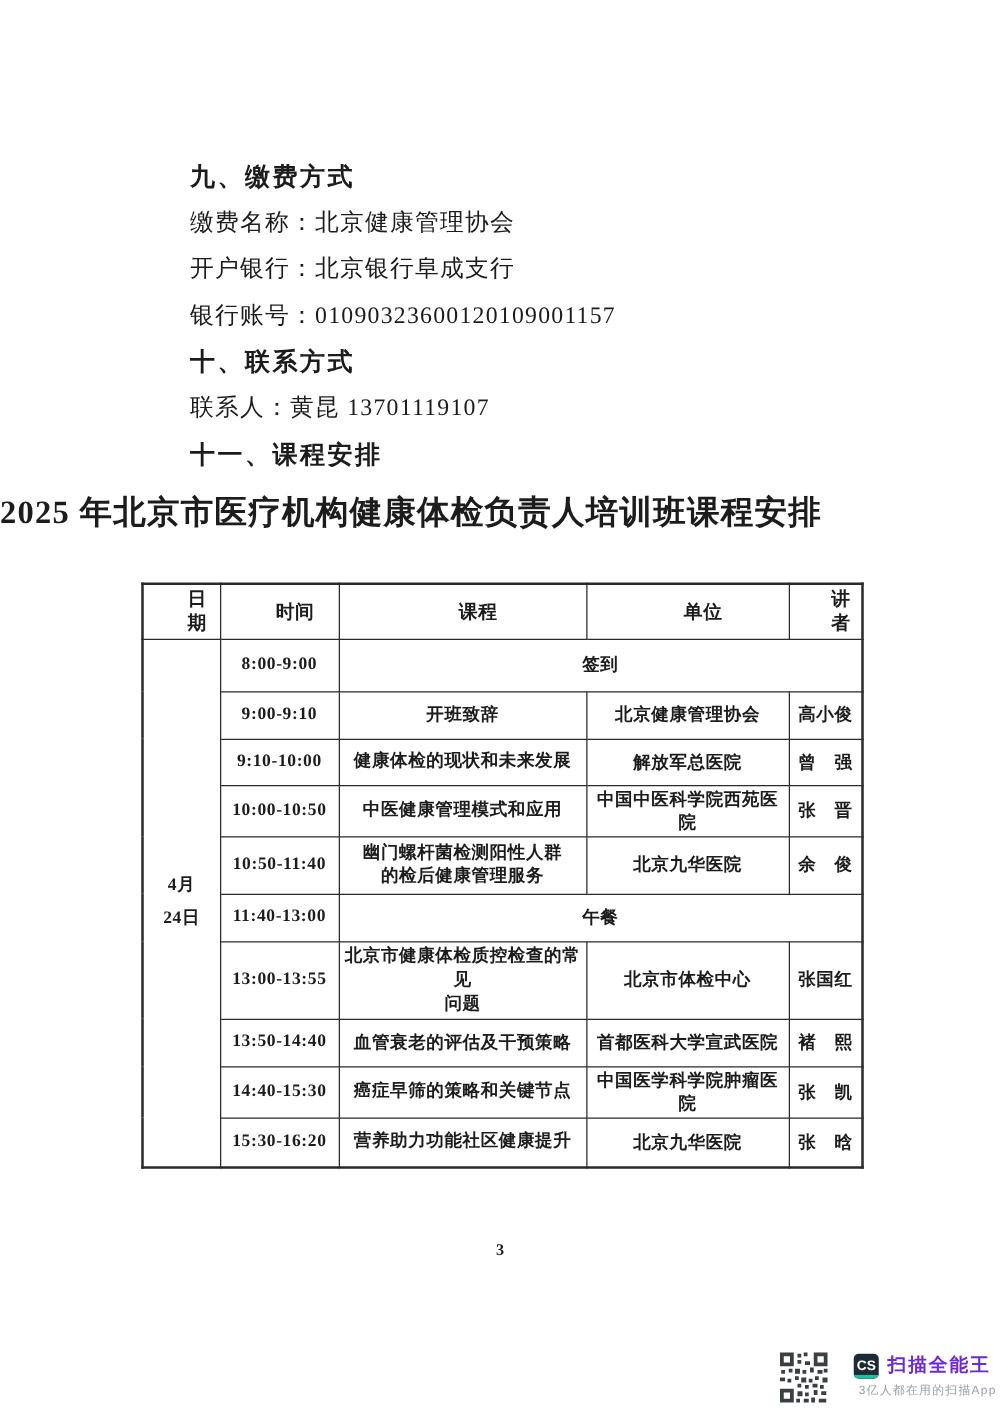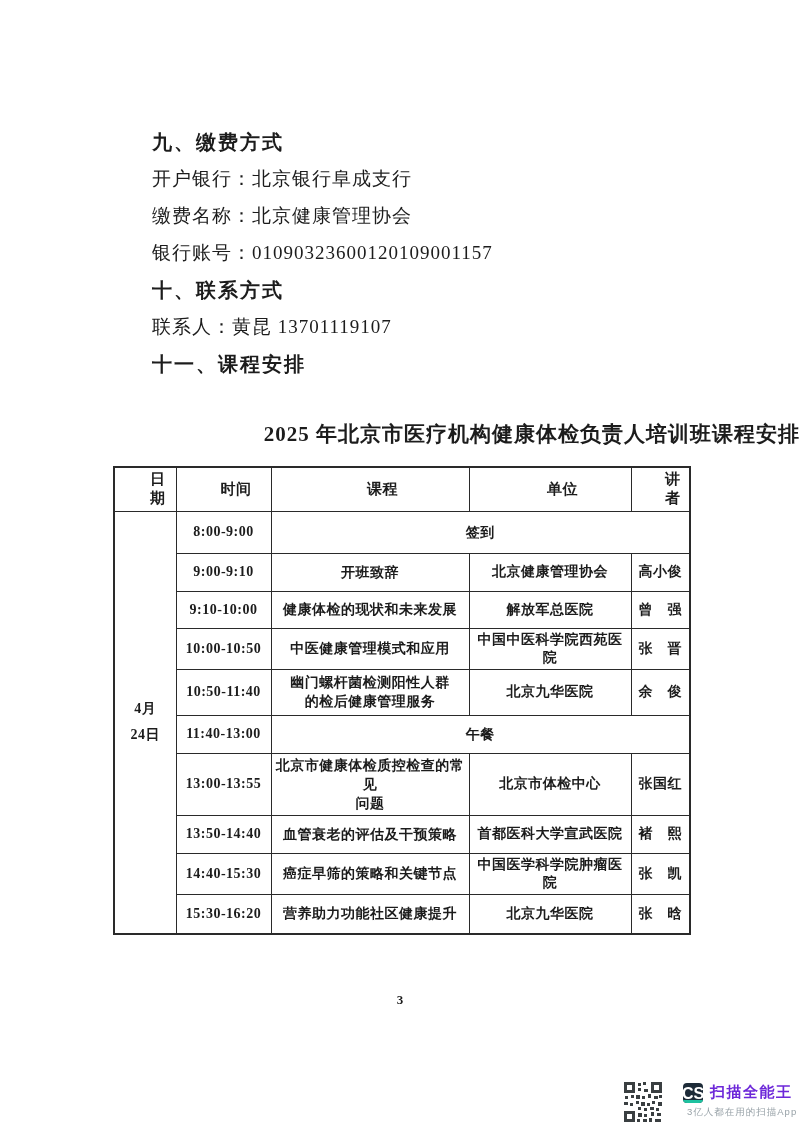--- a/index.html
+++ b/index.html
@@ -11,22 +11,22 @@
     overflow:hidden;
     font-family:"Liberation Serif","DejaVu Serif",serif;
     color:#1c1c1c;
   }
   
   .intro{position:absolute;left:152px;top:130px;width:540px;}
   .intro .line{font-size:19px;line-height:24px;margin-bottom:13px;letter-spacing:1px;}
   .intro .heading{font-size:20px;font-weight:700;letter-spacing:2px;}
   
   .table-title{
-    position:absolute;top:420px;left:0;width:100%;
-    text-align:right;font-size:21px;font-weight:700;letter-spacing:1px;
+    position:absolute;top:392px;left:0;width:100%;
+    text-align:left;font-size:26px;font-weight:700;letter-spacing:1px;
   }
   
   table.schedule{
     position:absolute;left:113px;top:466px;
     width:576px;border-collapse:collapse;table-layout:fixed;
     border:2.4px solid #2a2a2a;
   }
   table.schedule td,table.schedule th{
     border:1.6px solid #2a2a2a;
     text-align:center;vertical-align:middle;
@@ -58,21 +58,21 @@
   
   .watermark{position:absolute;left:623px;top:1081px;width:165px;height:44px;}
   .qr{position:absolute;left:0;top:0;width:40px;height:42px;}
   .cs-badge{
     position:absolute;left:60px;top:2px;width:20px;height:20px;
     background:#1d2b38;border-radius:4px;
     display:flex;align-items:center;justify-content:center;
     overflow:hidden;
   }
   .cs-badge .cs-text{
-    color:#ffffff;font-size:16px;font-weight:700;
+    color:#ffffff;font-size:11px;font-weight:700;
     font-family:"Liberation Sans","DejaVu Sans",sans-serif;
     line-height:17px;
   }
   .cs-badge .cs-strip{
     position:absolute;left:0;bottom:0;width:100%;height:3.5px;
     background:#1ec2a0;
   }
   .wm-title{
     position:absolute;left:87px;top:2px;
     font-family:"Liberation Sans","DejaVu Sans",sans-serif;
@@ -86,22 +86,22 @@
     white-space:nowrap;
   }
 </style>
 </head>
 <body>
 
 <div class="page">
 
   <div class="intro">
     <div class="line heading">九、缴费方式</div>
+    <div class="line">缴费名称：北京健康管理协会</div>
     <div class="line">开户银行：北京银行阜成支行</div>
-    <div class="line">缴费名称：北京健康管理协会</div>
     <div class="line">银行账号：01090323600120109001157</div>
     <div class="line heading">十、联系方式</div>
     <div class="line">联系人：黄昆  13701119107</div>
     <div class="line heading">十一、课程安排</div>
   </div>
 
   <div class="table-title">2025 年北京市医疗机构健康体检负责人培训班课程安排</div>
 
   <table class="schedule">
     <colgroup>

